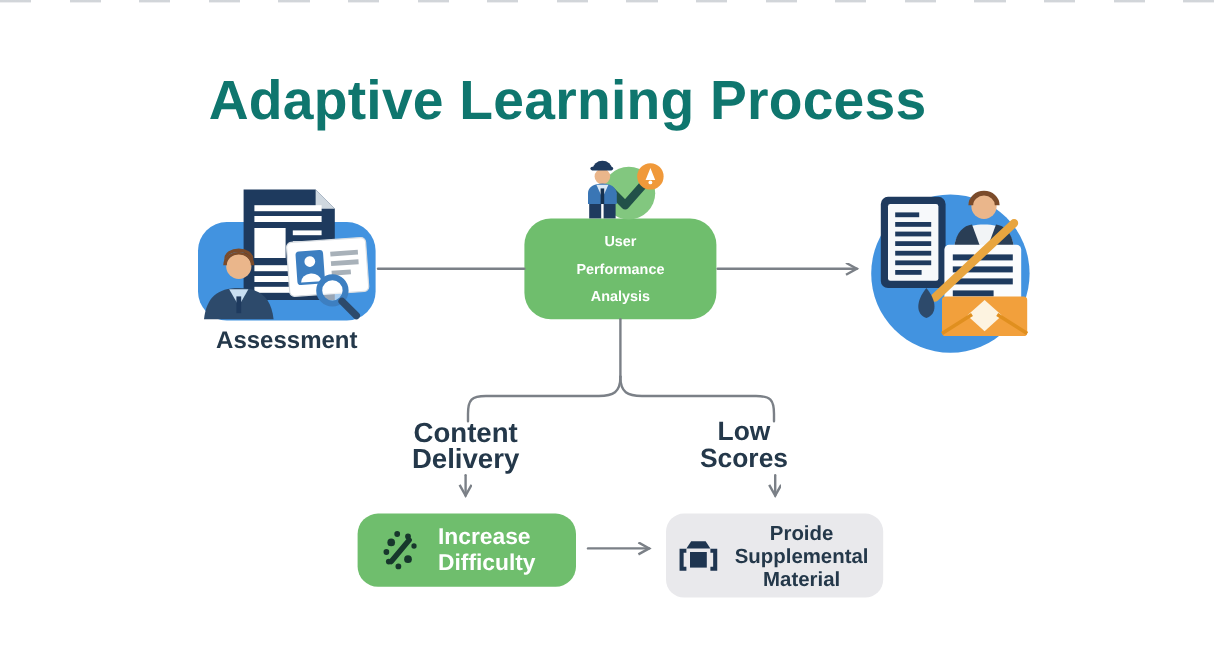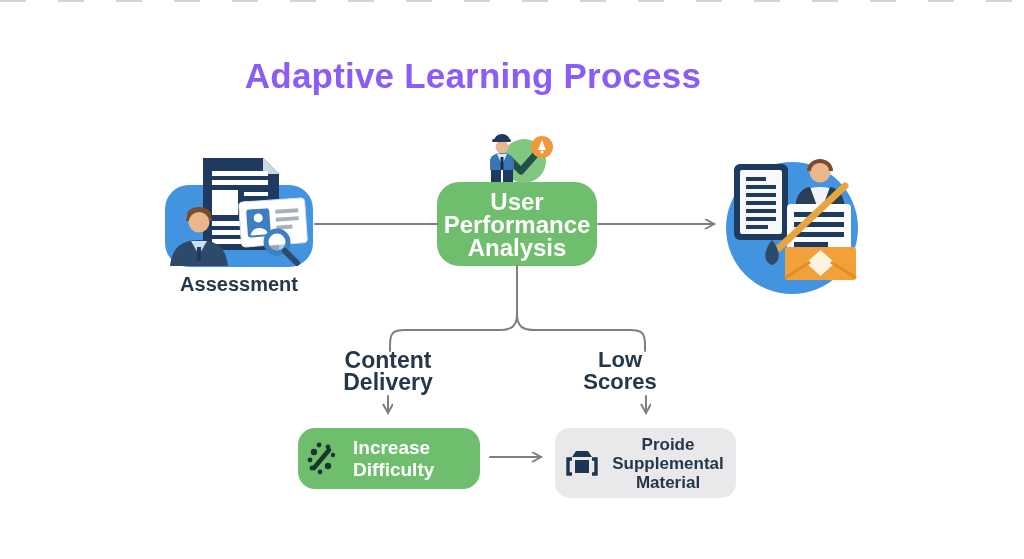--- a/index.html
+++ b/index.html
@@ -8,35 +8,35 @@
     font-family:"Liberation Sans","DejaVu Sans",sans-serif;overflow:hidden;
   }
   .abs{position:absolute;}
   
   #top-artifacts{
     left:0;top:0;width:1024px;height:2px;opacity:.45;
     background:repeating-linear-gradient(90deg,#9aa2ab 0 26px,transparent 26px 58px);
   }
   #title{
     left:0;top:56px;width:946px;text-align:center;
-    font-size:35px;font-weight:bold;color:#8b5cf6;letter-spacing:.2px;z-index:3;
+    font-size:46px;font-weight:bold;color:#0f766e;letter-spacing:.2px;z-index:3;
   }
   
   .node{z-index:1;}
   #node-initial{left:165px;top:185px;width:148px;height:82px;border-radius:24px;background:#4293e0;}
   #node-performance{left:437px;top:182px;width:160px;height:84px;border-radius:22px;background:#6fbe6d;}
   #node-outcome{left:726px;top:162px;width:132px;height:132px;border-radius:50%;background:#4293e0;}
   #node-increase{left:298px;top:428px;width:182px;height:61px;border-radius:17px;background:#6fbe6d;
-    display:flex;align-items:center;gap:13px;padding-left:4px;box-sizing:border-box;z-index:3;}
+    display:flex;align-items:center;gap:13px;padding-left:16px;box-sizing:border-box;z-index:3;}
   #node-supplemental{left:555px;top:428px;width:181px;height:70px;border-radius:15px;background:#e9e9ec;
     display:flex;align-items:center;gap:8px;padding-left:9px;box-sizing:border-box;z-index:3;}
   
   .lbl{z-index:3;font-weight:bold;color:#24384a;text-align:center;}
   #lbl-initial{left:140px;top:273px;width:198px;font-size:20px;line-height:23px;}
-  #lbl-performance{left:437px;top:190px;width:160px;font-size:24px;line-height:23px;color:#ffffff;z-index:3;}
+  #lbl-performance{left:437px;top:190px;width:160px;font-size:12px;line-height:23px;color:#ffffff;z-index:3;}
   #lbl-content{left:328px;top:349px;width:120px;font-size:23px;line-height:22px;}
   #lbl-low{left:560px;top:349px;width:120px;font-size:22px;line-height:22px;}
   .inner-lines span{display:block;}
   #txt-increase{font-size:19px;line-height:22px;font-weight:bold;color:#ffffff;text-align:left;}
   #txt-supplemental{font-size:17px;line-height:19px;font-weight:bold;color:#24384a;text-align:center;flex:1;padding-right:8px;}
   #overlay{left:0;top:0;z-index:2;pointer-events:none;}
 </style>
 </head>
 <body>
 

